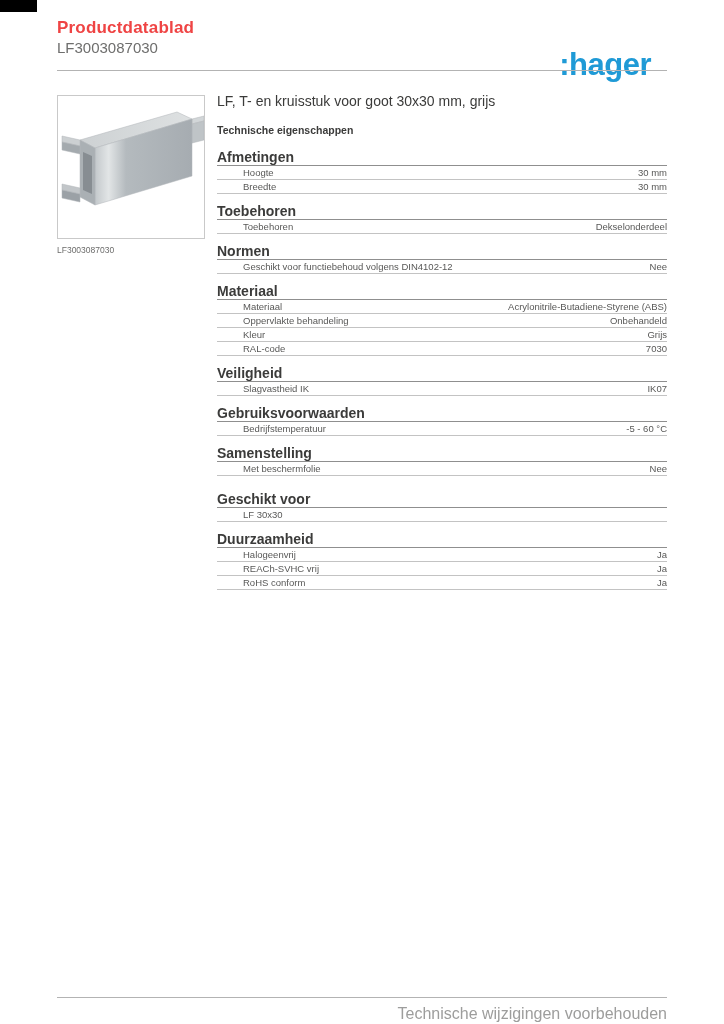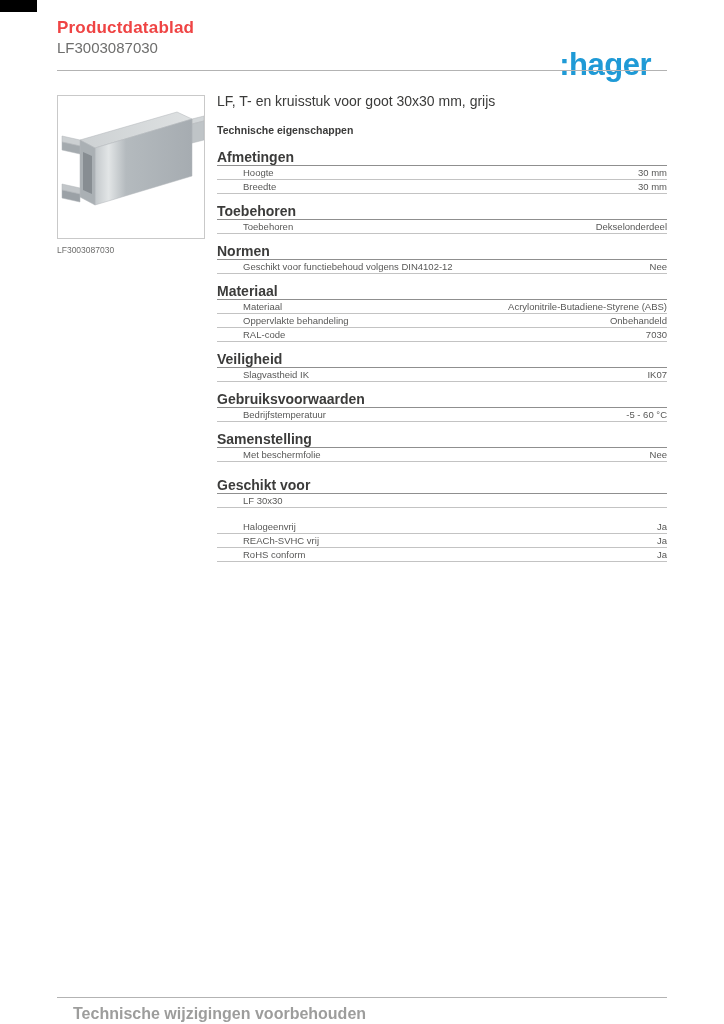--- a/index.html
+++ b/index.html
@@ -58,21 +58,21 @@
     border-bottom: 1px solid #c3c3c3;
   }
   .spec-label { white-space: nowrap; padding-left: 26px; }
   .spec-value { white-space: nowrap; text-align: right; }
 
   
   .footer { position: absolute; left: 57px; right: 57px; top: 997px; }
   .footer-rule { height: 1px; background: #b3b3b3; }
   .footer-row { display: flex; justify-content: space-between; align-items: baseline; padding-top: 7px; font-size: 9px; }
   .footer-left { font-weight: normal; color: #3b3b3a; }
-  .footer-center { color: #9d9d9c; position: absolute; left: 16px; right: 0; text-align: left; padding-top: 7px; font-weight: bold; }
+  .footer-center { color: #9d9d9c; position: absolute; left: 4px; right: 0; text-align: right; padding-top: 7px; }
   .footer-right { font-weight: bold; color: #3b3b3a; margin-top: 20px; }
 </style>
 </head>
 <body>
 
 <div class="page">
 
   <div class="corner-artifact"></div>
 
   <div class="header">
@@ -152,20 +152,24 @@
         <div class="spec-section-title">Materiaal</div>
         <div class="spec-row">
           <span class="spec-label">Materiaal</span>
           <span class="spec-value">Acrylonitrile-Butadiene-Styrene (ABS)</span>
         </div>
         <div class="spec-row">
           <span class="spec-label">Oppervlakte behandeling</span>
           <span class="spec-value">Onbehandeld</span>
         </div>
         <div class="spec-row">
+          <span class="spec-label">Kleur</span>
+          <span class="spec-value">Grijs</span>
+        </div>
+        <div class="spec-row">
           <span class="spec-label">RAL-code</span>
           <span class="spec-value">7030</span>
         </div>
       </div>
 
       <div class="spec-section">
         <div class="spec-section-title">Veiligheid</div>
         <div class="spec-row">
           <span class="spec-label">Slagvastheid IK</span>
           <span class="spec-value">IK07</span>
@@ -190,20 +194,21 @@
 
       <div class="spec-section gap-before">
         <div class="spec-section-title">Geschikt voor</div>
         <div class="spec-row">
           <span class="spec-label">LF 30x30</span>
           <span class="spec-value"></span>
         </div>
       </div>
 
       <div class="spec-section">
+        <div class="spec-section-title">Duurzaamheid</div>
         <div class="spec-row">
           <span class="spec-label">Halogeenvrij</span>
           <span class="spec-value">Ja</span>
         </div>
         <div class="spec-row">
           <span class="spec-label">REACh-SVHC vrij</span>
           <span class="spec-value">Ja</span>
         </div>
         <div class="spec-row">
           <span class="spec-label">RoHS conform</span>

